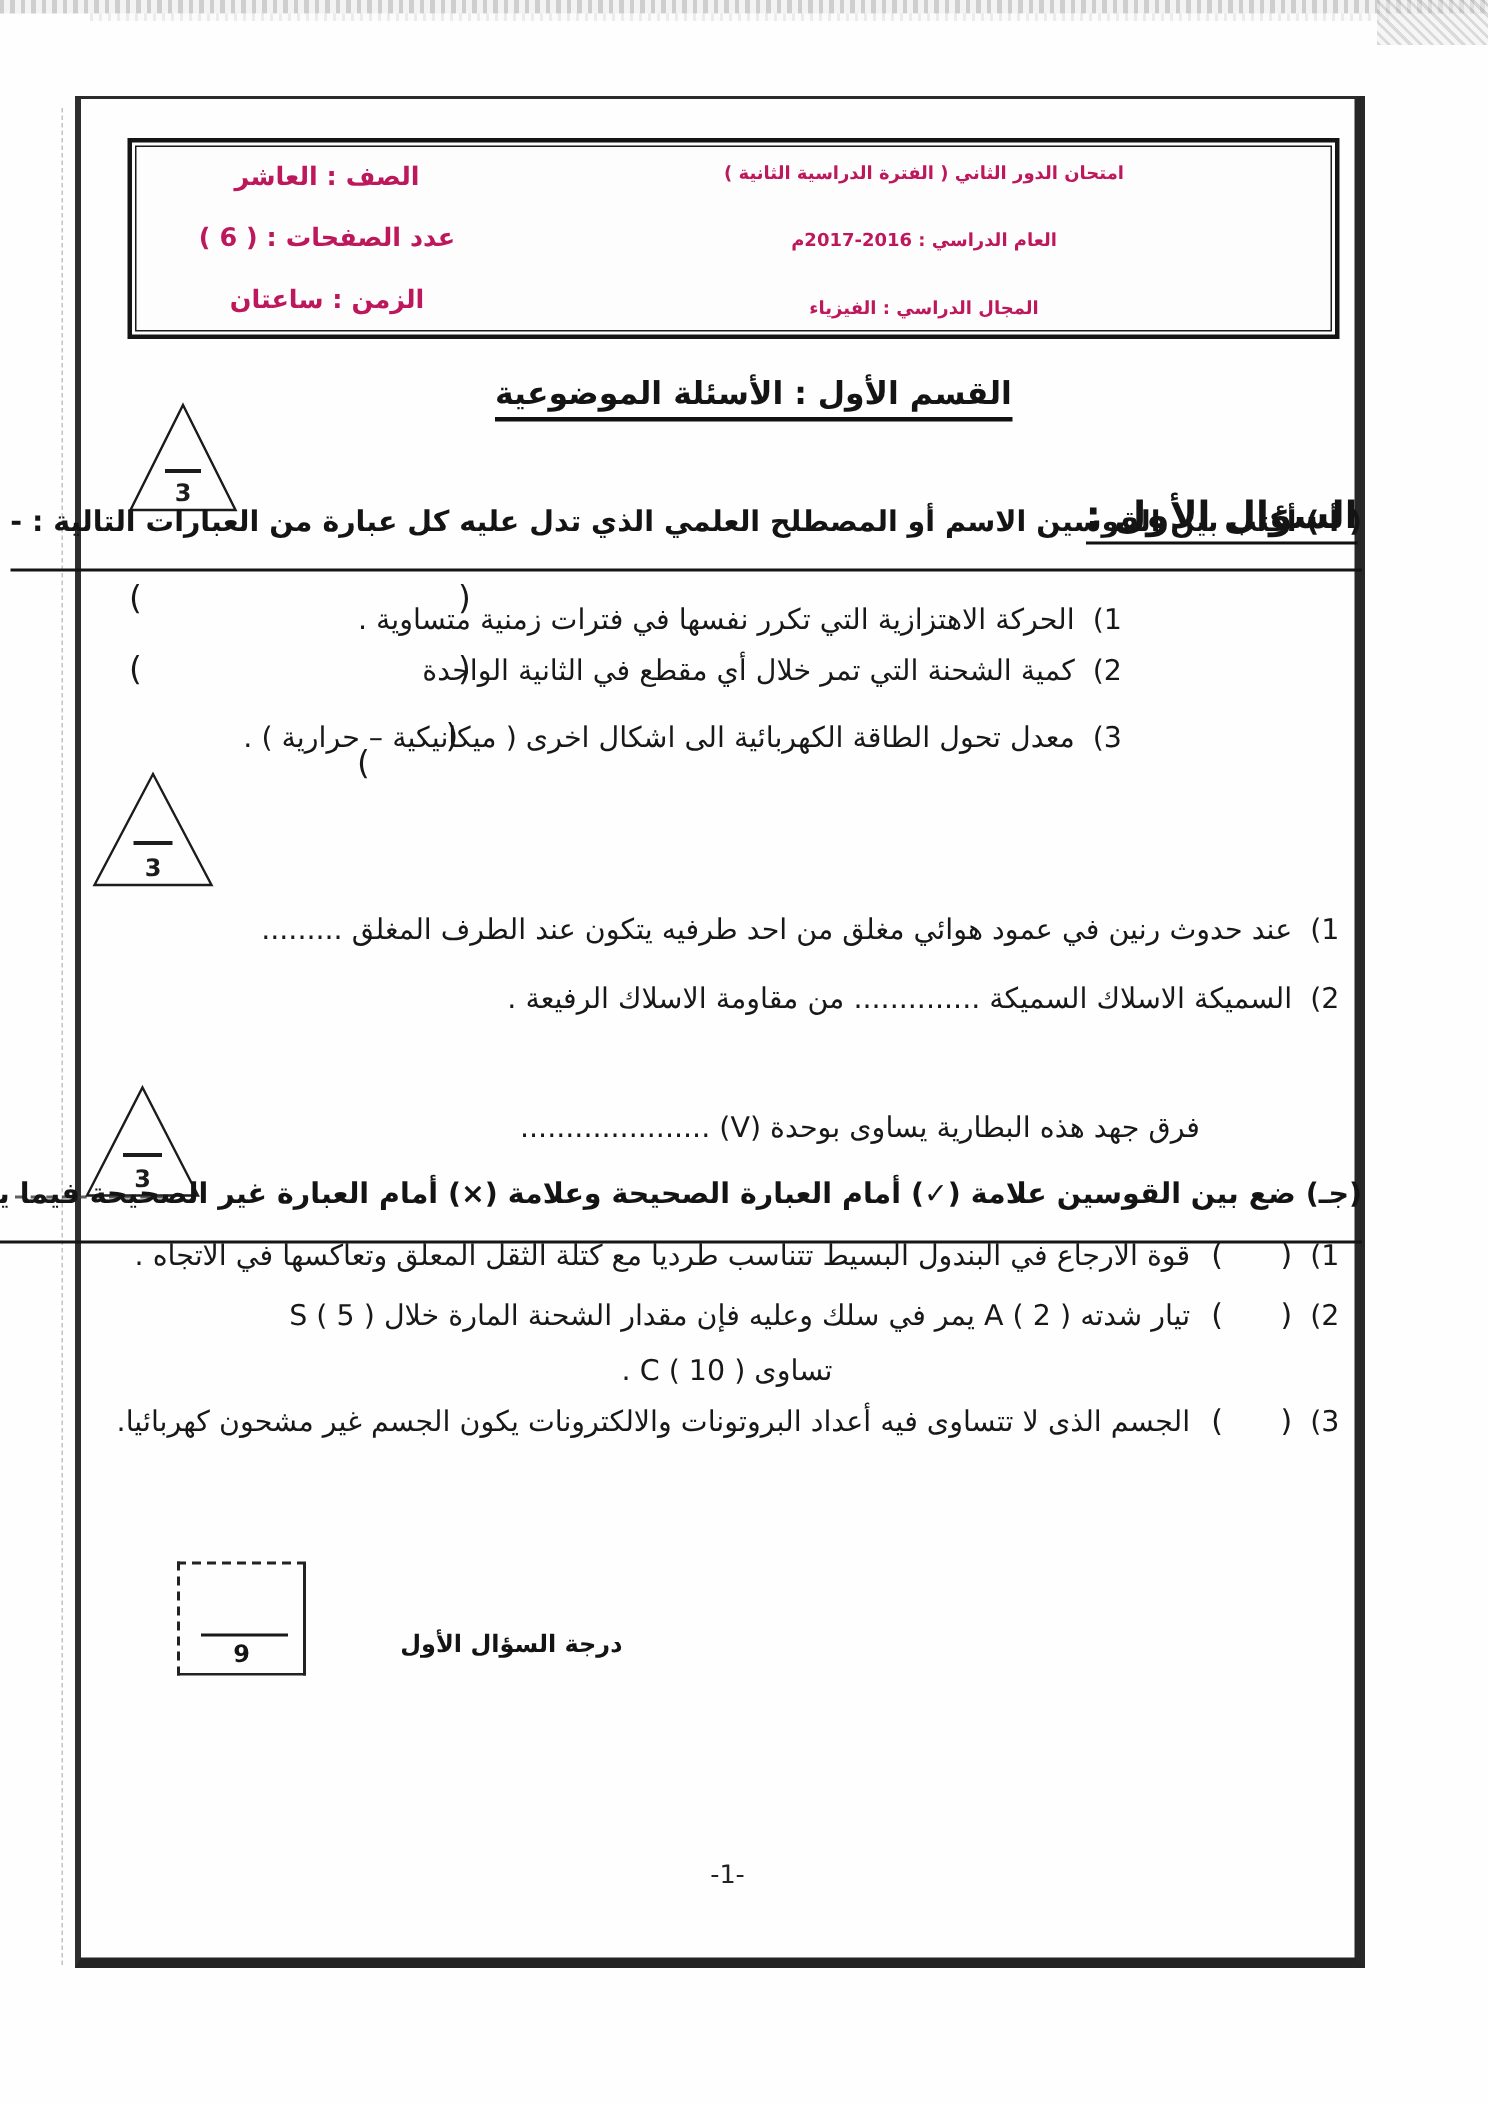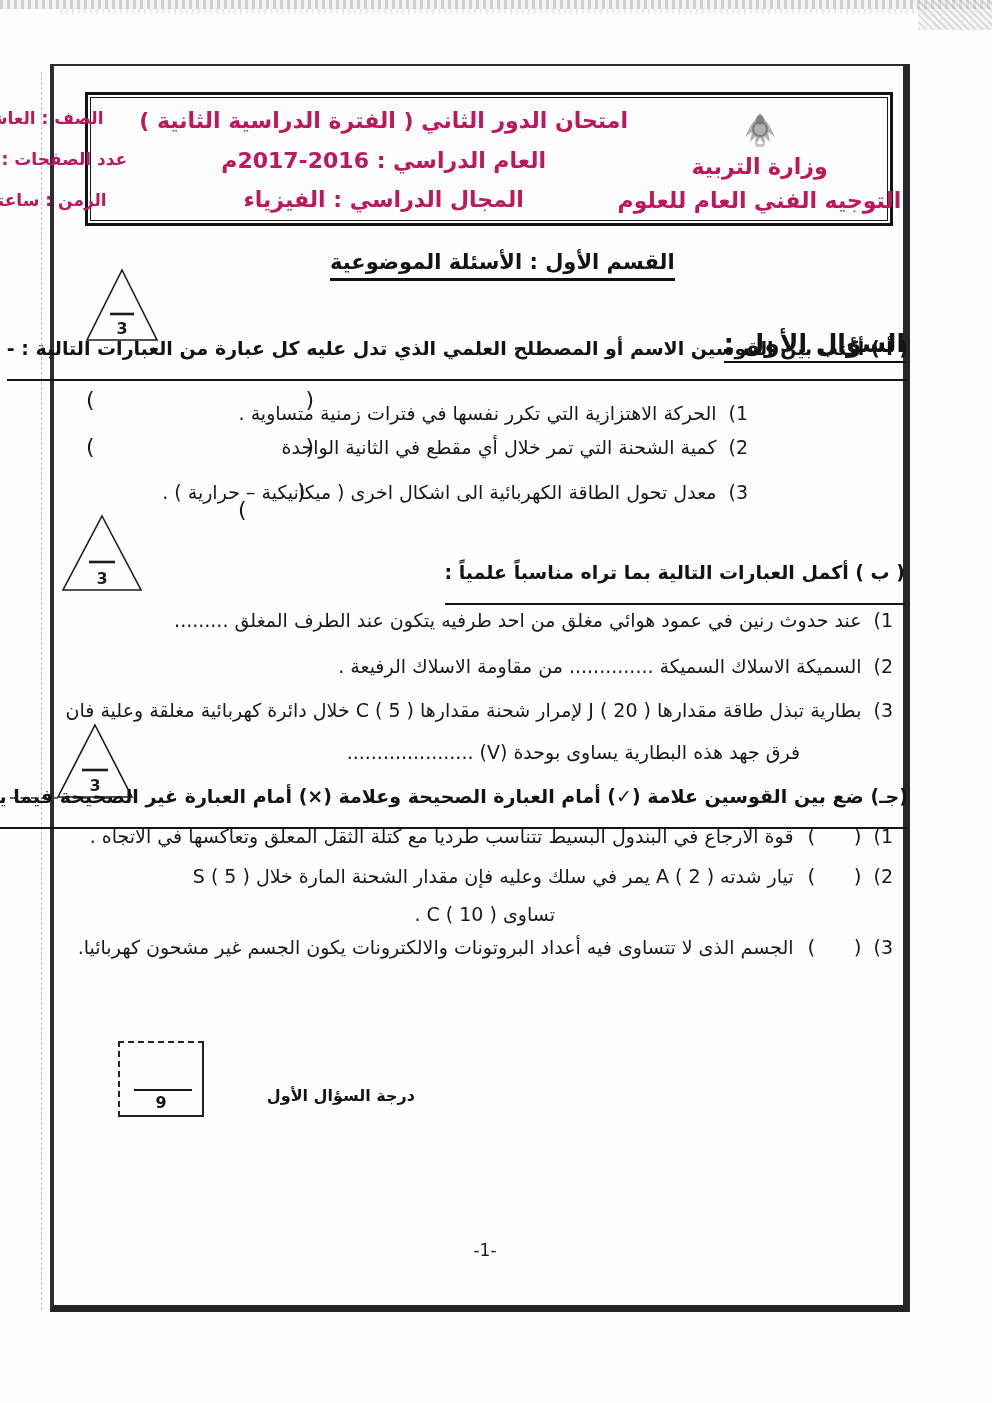--- a/index.html
+++ b/index.html
@@ -24,21 +24,21 @@
   
   .header-box{position:absolute;left:85px;top:92px;width:808px;height:134px;box-sizing:border-box;
     border:3px solid #141414;padding:2px;background:#fdfdfd;}
   .header-inner{width:100%;height:100%;box-sizing:border-box;border:1px solid #1a1a1a;
     display:flex;flex-direction:row;direction:rtl;align-items:stretch;}
   .hcol{display:flex;flex-direction:column;align-items:center;justify-content:center;
     font-weight:700;color:#be185d;}
   .hcol-ministry{width:255px;padding-top:4px;}
   .hcol-exam{flex:1;padding:10px 4px 8px 4px;justify-content:space-between;}
   .hcol-info{width:238px;padding:10px 8px;justify-content:space-between;align-items:center;}
-  .h-line{font-size:22px;white-space:nowrap;direction:rtl;}
+  .h-line{font-size:12px;white-space:nowrap;direction:rtl;}
   .h-line-sm{font-size:17px;white-space:nowrap;direction:rtl;}
   .emblem{margin-bottom:2px;}
   .dept{margin-top:9px;}
   
   .abs{position:absolute;white-space:nowrap;}
   .rtl{direction:rtl;}
   .sec-title{left:330px;top:250px;width:322px;text-align:center;font-size:21px;font-weight:700;}
   .sec-title span{display:inline-block;border-bottom:3px solid #111;padding-bottom:4px;}
   .q-title{right:87px;top:305px;font-size:25px;font-weight:700;margin-top:24px;}
   .q-title span{display:inline-block;border-bottom:2px solid #111;padding-bottom:3px;}
@@ -72,32 +72,20 @@
 
   <div class="noise-top"></div>
   <div class="noise-top2"></div>
   <div class="noise-corner"></div>
   <div class="outer-dash"></div>
 
   <div class="frame"></div>
 
   <div class="header-box">
     <div class="header-inner">
-      <div class="hcol hcol-ministry">
-        <svg class="emblem" width="44" height="42" viewBox="0 0 44 42">
-          <g fill="#6e6e6e" fill-opacity="0.65" stroke="none">
-            <ellipse cx="22" cy="10" rx="4" ry="5"></ellipse>
-            <path d="M22 3 L13 15 L7 27 L14 22 L12 32 L18 26 L17 36 L22 28 L27 36 L26 26 L32 32 L30 22 L37 27 L31 15 Z" fill-opacity="0.55"></path>
-            <circle cx="22" cy="19" r="7" fill="none" stroke="#6e6e6e" stroke-width="2" opacity="0.8"></circle>
-            <rect x="18" y="34" width="8" height="3" opacity="0.6"></rect>
-          </g>
-        </svg>
-        <div class="h-line">وزارة التربية</div>
-        <div class="h-line dept">التوجيه الفني العام للعلوم</div>
-      </div>
       <div class="hcol hcol-exam">
         <div class="h-line">امتحان الدور الثاني ( الفترة الدراسية الثانية )</div>
         <div class="h-line">العام الدراسي : 2016-2017م</div>
         <div class="h-line">المجال الدراسي : الفيزياء</div>
       </div>
       <div class="hcol hcol-info">
         <div class="h-line-sm">الصف : العاشر</div>
         <div class="h-line-sm">عدد الصفحات : ( 6 )</div>
         <div class="h-line-sm">الزمن : ساعتان</div>
       </div>
@@ -143,32 +131,26 @@
   </div>
   <span class="lone-paren" style="left:297px;top:479px;">)</span>
   <span class="lone-paren" style="left:238px;top:497px;">(</span>
 
   <svg class="tri" style="left:60px;top:513px;" width="84" height="80" viewBox="0 0 84 80">
     <polygon points="42,3 81,77 3,77" fill="none" stroke="#1c1c1c" stroke-width="1.6"></polygon>
     <line x1="29" y1="49" x2="55" y2="49" stroke="#1c1c1c" stroke-width="2.6"></line>
     <text x="42" y="71" text-anchor="middle" fill="#1c1c1c">3</text>
   </svg>
 
-  <div class="abs rtl part-heading" style="right:87px;top:561px;">
-    <span>( ب ) أكمل العبارات التالية بما تراه مناسباً علمياً :</span>
-  </div>
 
   <div class="row" style="right:99px;top:609px;margin-left:36px;">
     <span class="num">1)</span><span>عند حدوث رنين في عمود هوائي مغلق من احد طرفيه يتكون عند الطرف المغلق .........</span>
   </div>
   <div class="row" style="right:99px;top:655px;">
     <span class="num">2)</span><span>السميكة الاسلاك السميكة .............. من مقاومة الاسلاك الرفيعة .</span>
-  </div>
-  <div class="row" style="right:99px;top:699px;">
-    <span class="num">3)</span><span>بطارية تبذل طاقة مقدارها J ( 20 ) لإمرار شحنة مقدارها C ( 5 ) خلال دائرة كهربائية مغلقة وعلية فان</span>
   </div>
   <div class="row" style="right:192px;top:741px;">
     <span>فرق جهد هذه البطارية يساوى بوحدة (V) .....................</span>
   </div>
 
   <svg class="tri" style="left:55px;top:722px;" width="80" height="78" viewBox="0 0 80 78">
     <polygon points="40,3 77,75 3,75" fill="none" stroke="#1c1c1c" stroke-width="1.6"></polygon>
     <line x1="27" y1="48" x2="53" y2="48" stroke="#1c1c1c" stroke-width="2.6"></line>
     <text x="40" y="69" text-anchor="middle" fill="#1c1c1c">3</text>
   </svg>

